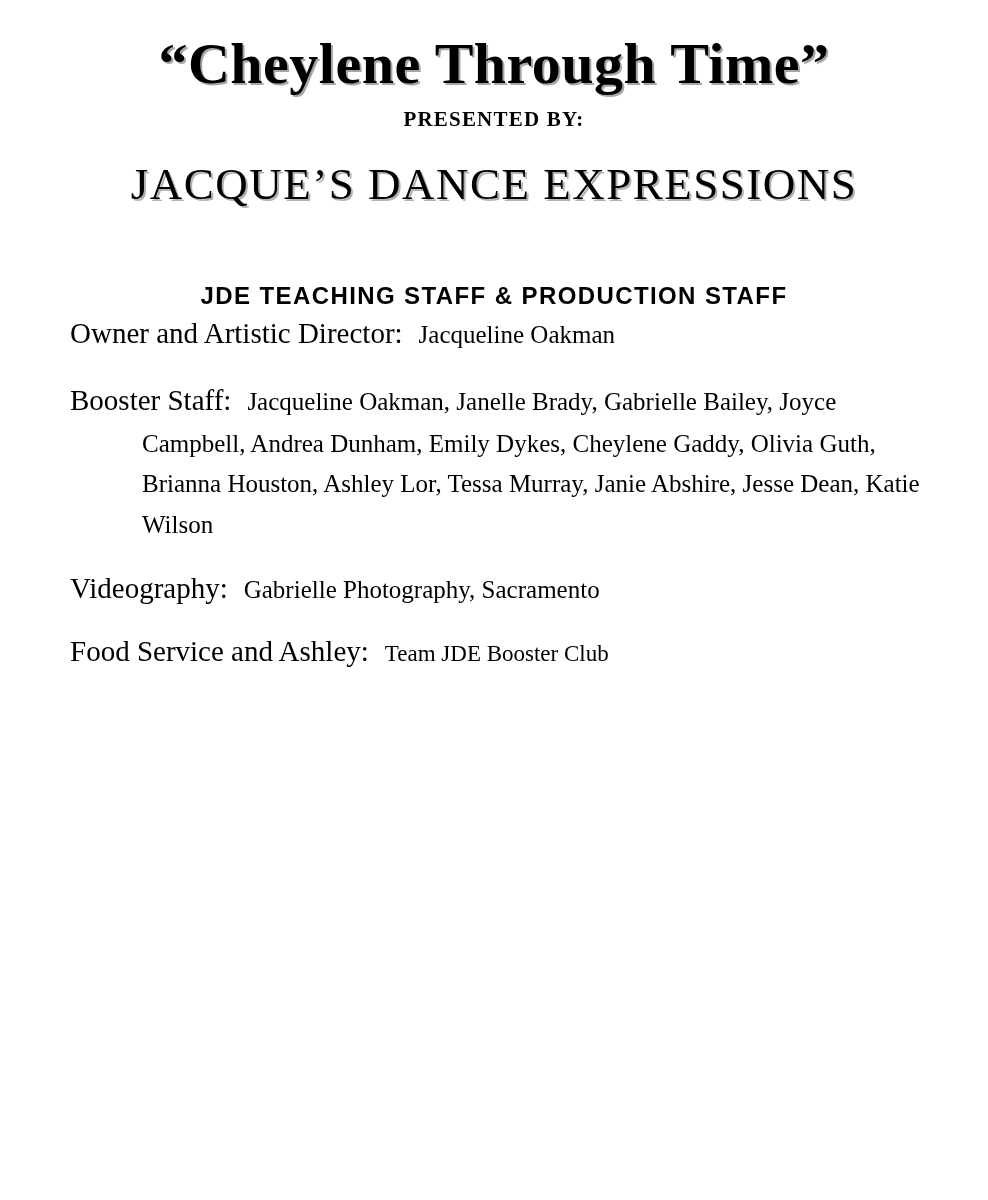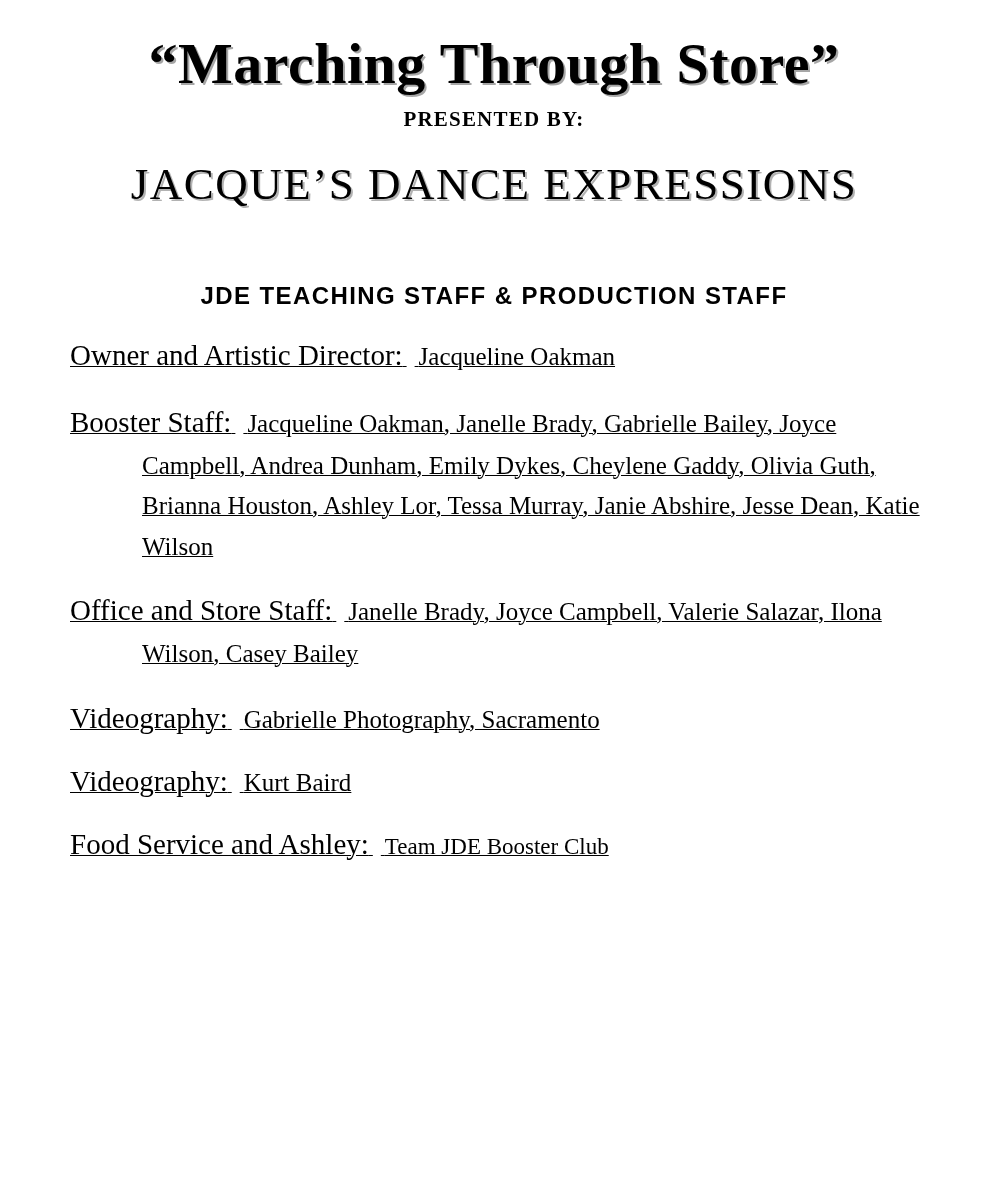--- a/index.html
+++ b/index.html
@@ -59,24 +59,22 @@
     font-family: "Liberation Sans", sans-serif;
     font-weight: bold;
     font-size: 24px;
     letter-spacing: 1.4px;
     margin-top: 72px;
     white-space: nowrap;
   }
 
   
   .credits {
-    margin-top: 22px;
     padding-left: 34px;
     padding-right: 30px;
-    text-decoration: underline;
   }
   .credit-row {
     margin-bottom: 20px;
     line-height: 1.62;
     text-indent: 0;
   }
   .credit-row .label {
     font-size: 29px;
     white-space: nowrap;
   }
@@ -94,58 +92,48 @@
   .credit-row.tight {
     margin-bottom: 16px;
   }
   .gap-sm { display: inline-block; width: 8px; }
 </style>
 </head>
 <body>
 
 <div class="page">
 
-  <div class="show-title">“Marching Through Store”</div>
+  <div class="show-title">“Cheylene Through Time”</div>
   <div class="presented-by">PRESENTED BY:</div>
   <div class="company-name">JACQUE’S DANCE EXPRESSIONS</div>
 
   <div class="section-heading">JDE TEACHING STAFF &amp; PRODUCTION STAFF</div>
 
   <div class="credits">
 
     <div class="credit-row">
       <span class="label">Owner and Artistic Director:</span>
       <span class="gap-sm"></span>
       <span class="value">Jacqueline Oakman</span>
     </div>
 
 
     <div class="credit-row wrap">
       <span class="label">Booster Staff:</span>
       <span class="gap-sm"></span>
       <span class="value">Jacqueline Oakman, Janelle Brady, Gabrielle Bailey, Joyce Campbell, Andrea Dunham, Emily Dykes, Cheylene Gaddy, Olivia Guth, Brianna Houston,  Ashley Lor, Tessa Murray, Janie Abshire, Jesse Dean, Katie Wilson</span>
     </div>
 
-    <div class="credit-row wrap">
-      <span class="label">Office and Store Staff:</span>
-      <span class="gap-sm"></span>
-      <span class="value">Janelle Brady,  Joyce Campbell, Valerie Salazar, Ilona Wilson, Casey Bailey</span>
-    </div>
 
     <div class="credit-row tight">
       <span class="label">Videography:</span>
       <span class="gap-sm"></span>
       <span class="value">Gabrielle Photography, Sacramento</span>
     </div>
 
-    <div class="credit-row tight">
-      <span class="label">Videography:</span>
-      <span class="gap-sm"></span>
-      <span class="value">Kurt  Baird</span>
-    </div>
 
 
     <div class="credit-row tight small-value">
       <span class="label">Food Service and Ashley:</span>
       <span class="gap-sm"></span>
       <span class="value">Team JDE Booster Club</span>
     </div>
 
   </div>
 </div>

